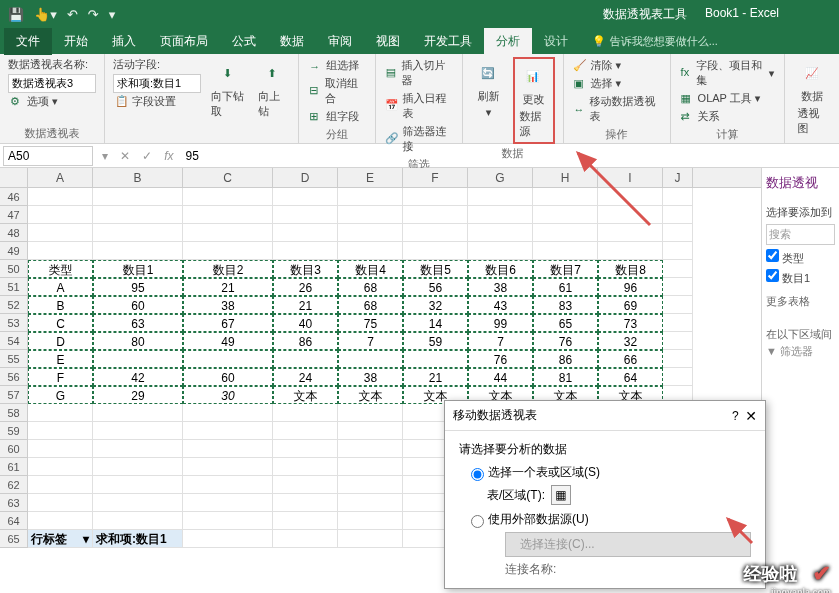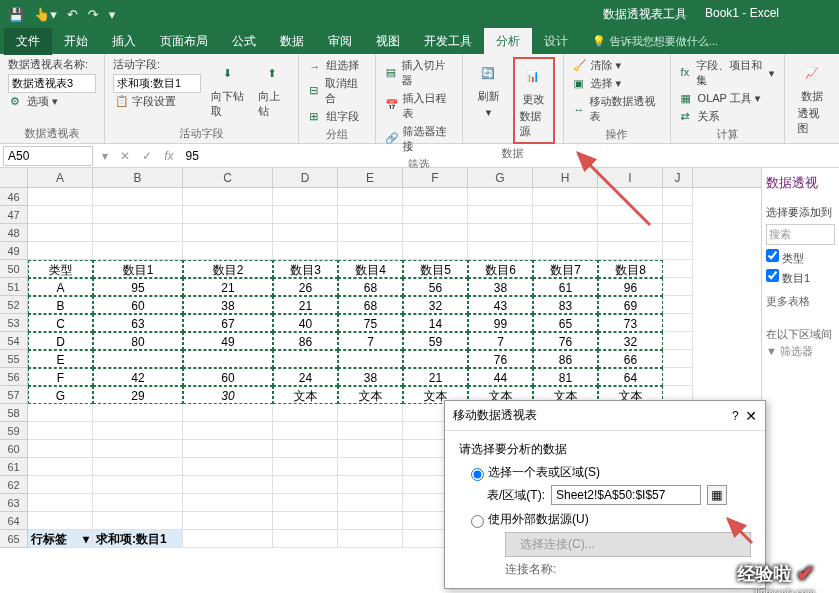--- a/index.html
+++ b/index.html
@@ -77,21 +77,21 @@
 .dlg-b { padding:10px 14px; font-size:12px; }
 .dlg-b .lbl { margin-bottom:6px; }
 .dlg-b .radio { margin:4px 0 4px 12px; display:flex; align-items:flex-end; gap:4px; }
 .dlg-b .inrow { display:flex; align-items:center; gap:6px; margin:4px 0 6px 28px; }
 .dlg-b input[type=text] { border:1px solid #999; padding:2px 4px; width:150px; font-size:12px; }
 .dlg-b .pick { width:20px; height:20px; border:1px solid #999; background:#f3f3f3; cursor:pointer; display:flex; align-items:center; justify-content:center; }
 .dlg-b .btn { background:#e0e0e0; border:1px solid #bbb; color:#999; padding:3px 14px; margin:4px 0 4px 46px; cursor:default; }
 .dlg-b .sub { margin-left:46px; color:#666; }
 
 
-.wm { position:absolute; right:24px; bottom:6px; color:#fff; font-size:18px; font-weight:bold; text-shadow:0 0 4px #000,0 0 4px #000; z-index:20; display:flex; align-items:center; gap:5px; }
+.wm { position:absolute; right:8px; bottom:6px; color:#fff; font-size:18px; font-weight:bold; text-shadow:0 0 4px #000,0 0 4px #000; z-index:20; display:flex; align-items:center; gap:15px; }
 .wm .ck { color:#d9534f; font-size:22px; }
 .wm .sm { position:absolute; right:0; bottom:-10px; font-size:9px; color:#eee; text-shadow:0 0 3px #000; }
 
 
 .arrow2 { position:absolute; right:85px; bottom:48px; width:30px; height:30px; z-index:11; pointer-events:none; }
 
 svg { display:block; }
 </style>
 </head>
 <body>
@@ -153,21 +153,20 @@
       </div>
       <div class="btnv">
           <span class="ic">⬇</span>
           <span class="smalltxt">向下钻取</span>
         </div>
       <div class="btnv">
           <span class="ic">⬆</span>
           <span class="smalltxt">向上钻</span>
         </div>
     </div>
-    <div class="label">活动字段</div>
   </div>
 
   <div class="rgroup">
     <div class="body">
         <div class="stack">
       <div class="btnh">
             <span class="ic">→</span>
             <span>组选择</span>
           </div>
       <div class="btnh">
@@ -577,21 +576,20 @@
     <span class="x">✕</span>
   </div>
   <div class="dlg-b">
     <div class="lbl">请选择要分析的数据</div>
     <div class="radio">
         <input type="radio" checked="" style="">
         <span>选择一个表或区域(S)</span>
       </div>
     <div class="inrow">
       <span>表/区域(T):</span>
-      <input type="text" value="Sheet2!$A$50:$I$57" style="">
       <div class="pick">
           <span>▦</span>
         </div>
     </div>
     <div class="radio">
         <input type="radio" style="">
         <span>使用外部数据源(U)</span>
       </div>
     <div class="btn">选择连接(C)...</div>
     <div class="sub">连接名称:</div>

